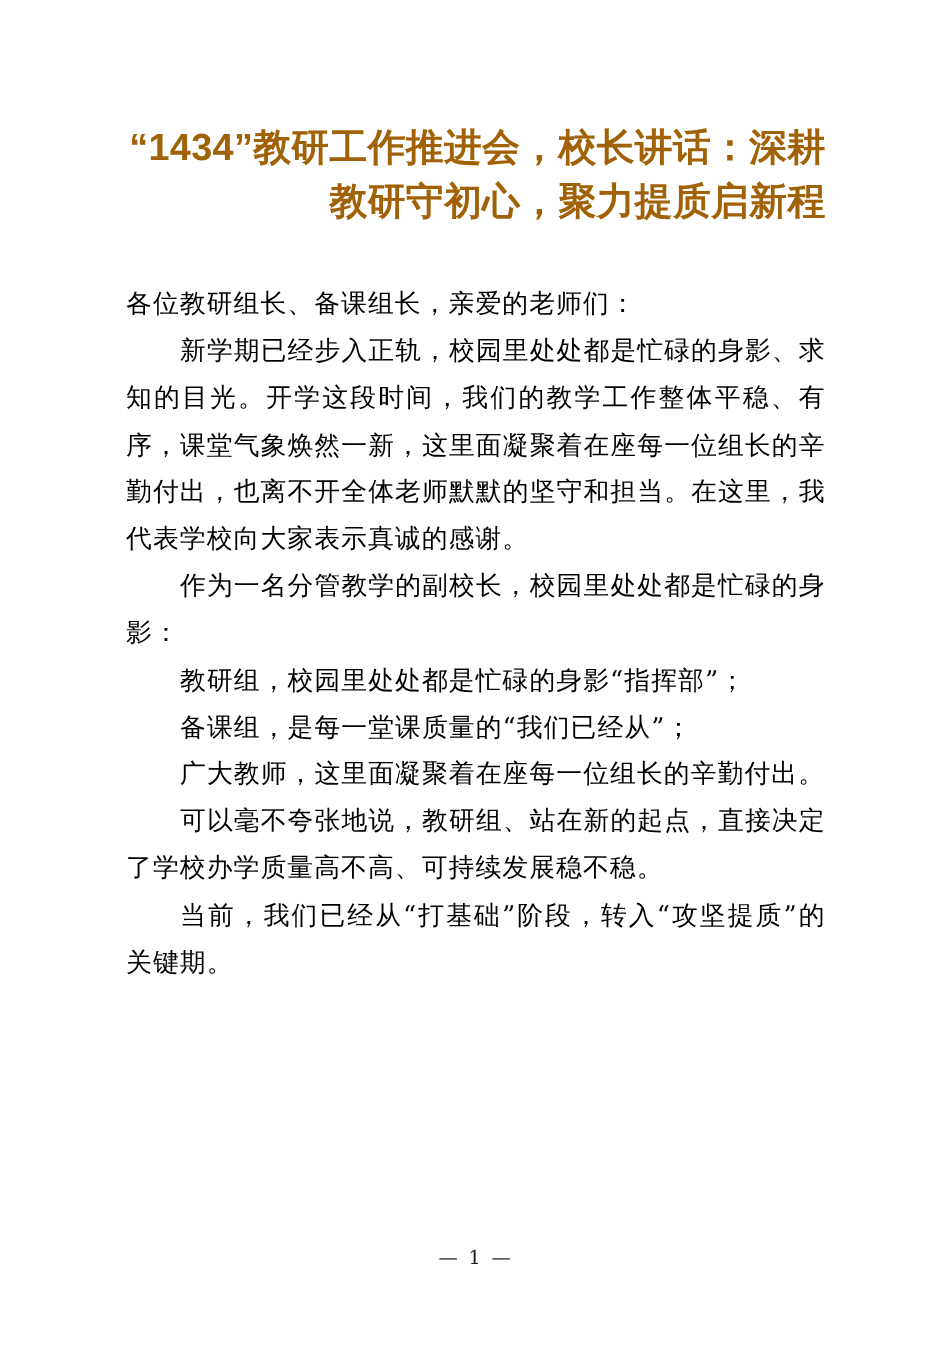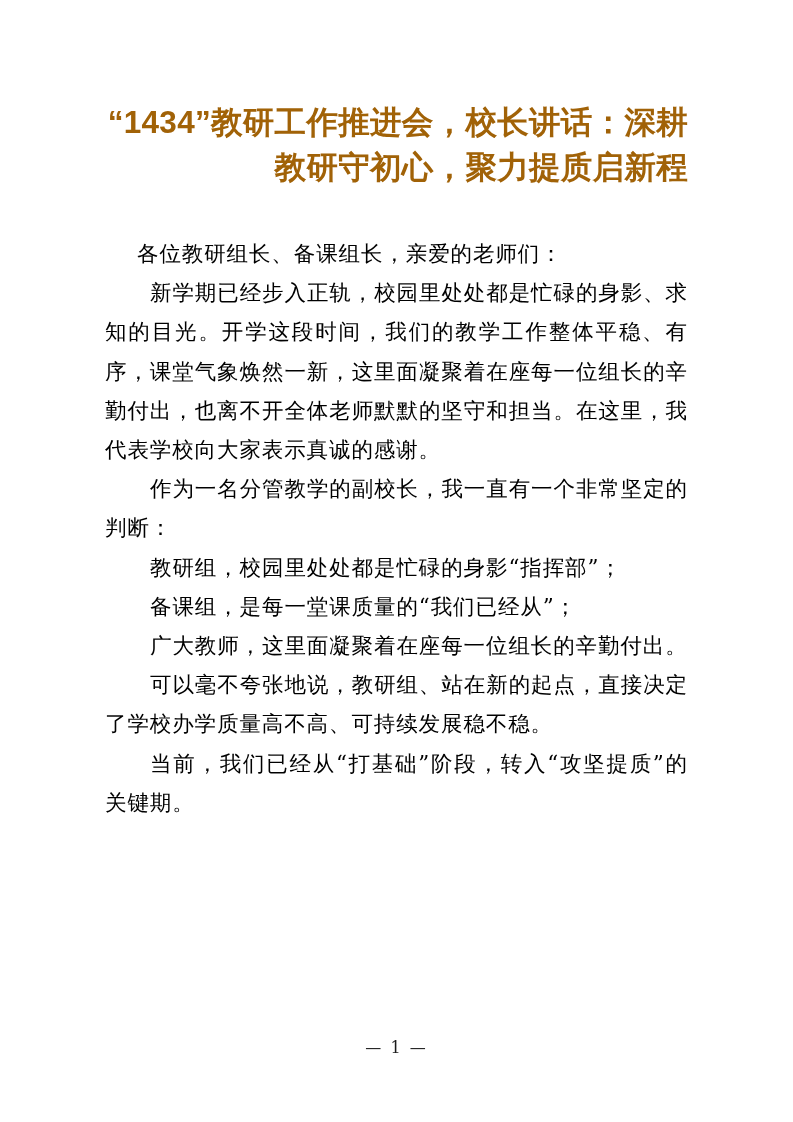--- a/index.html
+++ b/index.html
@@ -61,21 +61,20 @@
     margin: 0;
     letter-spacing: 0.9px;
     word-break: break-all;
     text-align-last: left;
   }
   .para.indent {
     text-indent: 45px;
   }
   .para.noindent {
     text-indent: 0;
-    margin-left: 32px;
   }
 
   
   .page-footer {
     position: absolute;
     left: 0;
     top: 1038px;
     width: 793px;
     text-align: center;
     font-family: "DejaVu Serif", "Liberation Serif", serif;
@@ -87,21 +86,21 @@
 </head>
 <body>
 
 <div class="page">
 
   <div class="doc-title">“1434”教研工作推进会，校长讲话：深耕教研守初心，聚力提质启新程</div>
 
   <div class="body-block">
     <p class="para noindent">各位教研组长、备课组长，亲爱的老师们：</p>
     <p class="para indent">新学期已经步入正轨，校园里处处都是忙碌的身影、求知的目光。开学这段时间，我们的教学工作整体平稳、有序，课堂气象焕然一新，这里面凝聚着在座每一位组长的辛勤付出，也离不开全体老师默默的坚守和担当。在这里，我代表学校向大家表示真诚的感谢。</p>
-    <p class="para indent">作为一名分管教学的副校长，我一直有一个非常坚定的判断：</p>
+    <p class="para indent">作为一名分管教学的副校长，校园里处处都是忙碌的身影：</p>
     <p class="para indent">教研组，校园里处处都是忙碌的身影“指挥部”；</p>
     <p class="para indent">备课组，是每一堂课质量的“我们已经从”；</p>
     <p class="para indent">广大教师，这里面凝聚着在座每一位组长的辛勤付出。</p>
     <p class="para indent">可以毫不夸张地说，教研组、站在新的起点，直接决定了学校办学质量高不高、可持续发展稳不稳。</p>
     <p class="para indent">当前，我们已经从“打基础”阶段，转入“攻坚提质”的关键期。</p>
   </div>
 
   <div class="page-footer">— 1 —</div>
 
 </div>

